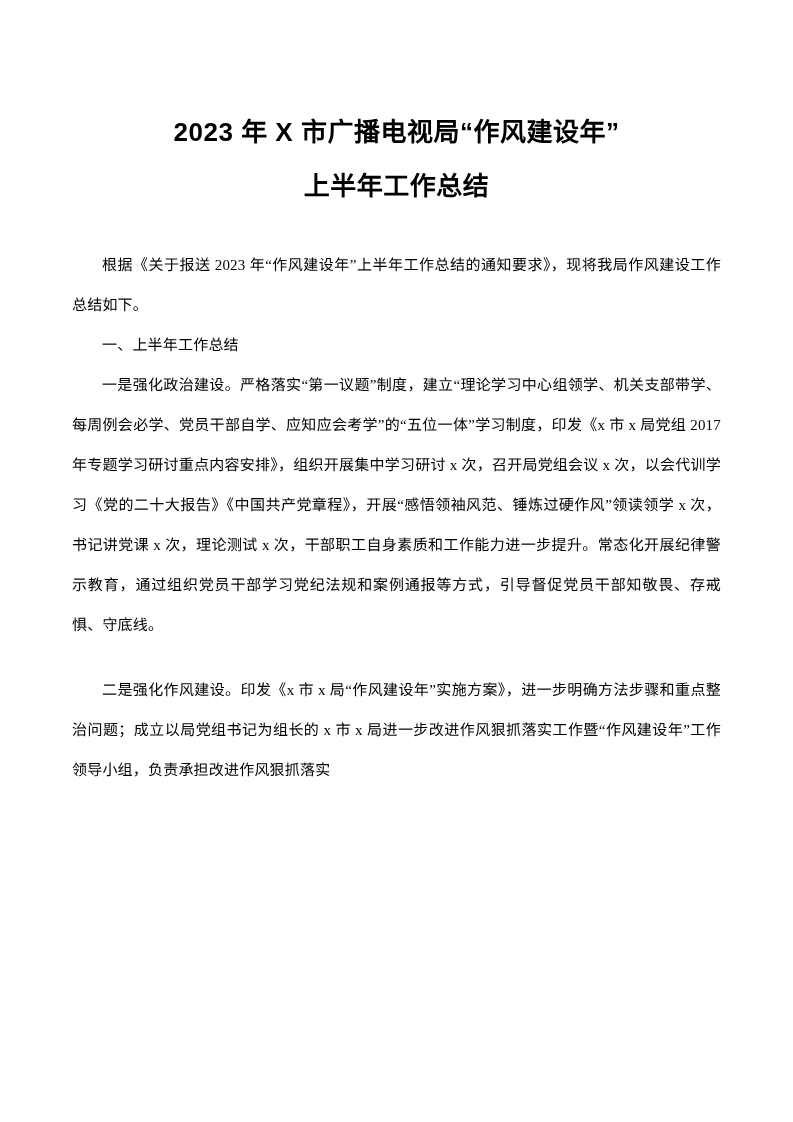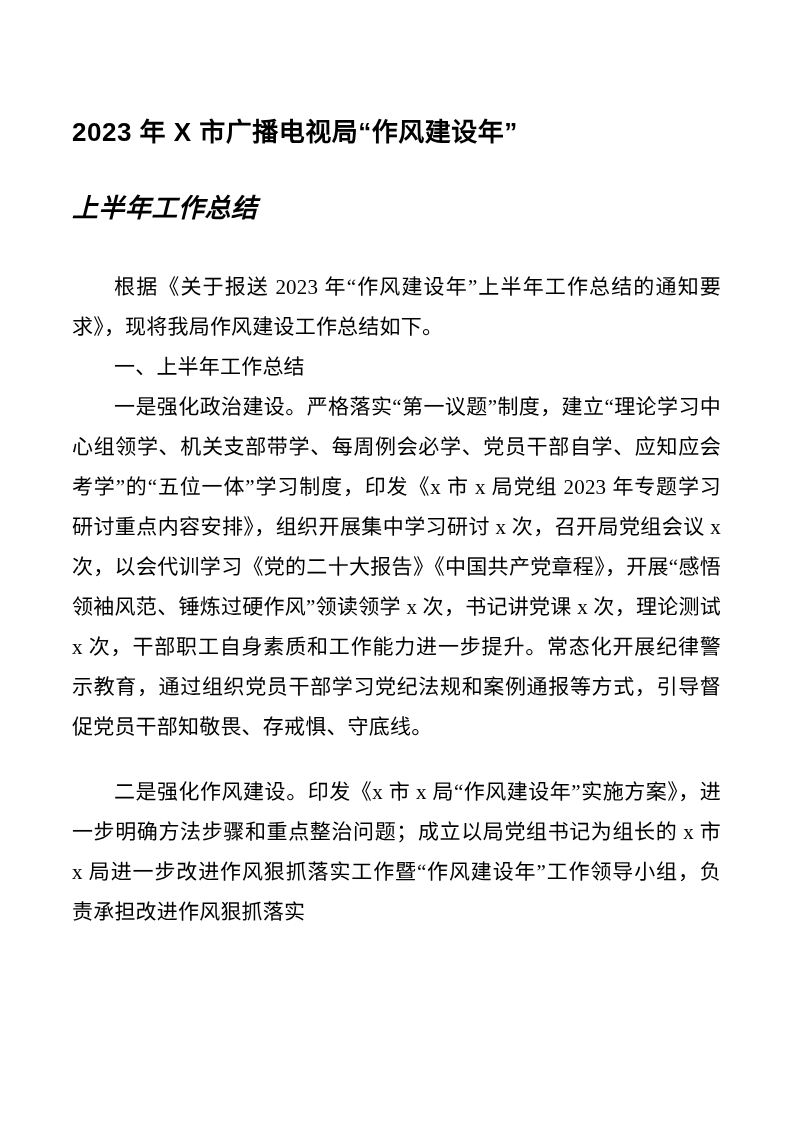--- a/index.html
+++ b/index.html
@@ -20,37 +20,36 @@
     height: 1122px;
     box-sizing: border-box;
     padding: 112px 72px 60px 72px;
     background: #ffffff;
   }
   .doc-title {
     font-family: "Liberation Sans", "DejaVu Sans", sans-serif;
     font-weight: bold;
     font-size: 26px;
     line-height: 1.55;
-    text-align: left;
+    text-align: center;
     letter-spacing: 0.5px;
     margin: 0;
   }
   .title-line {
     display: block;
     white-space: nowrap;
   }
   .title-line.second {
-    margin-top: 36px;
-    font-style: italic;
+    margin-top: 14px;
   }
   .body-block {
     margin-top: 38px;
   }
   p.para {
-    font-size: 21px;
+    font-size: 15px;
     line-height: 40px;
     margin: 0;
     text-indent: 2em;
     text-align: justify;
     text-justify: inter-ideograph;
     letter-spacing: 0.2px;
   }
   p.para.gap {
     margin-top: 25px;
   }
@@ -64,17 +63,17 @@
 <div class="page">
 
   <h1 class="doc-title">
     <span class="title-line">2023 年 X 市广播电视局“作风建设年”</span>
     <span class="title-line second">上半年工作总结</span>
   </h1>
 
   <div class="body-block">
     <p class="para">根据《关于报送 2023 年“作风建设年”上半年工作总结的通知要求》，现将我局作风建设工作总结如下。</p>
     <p class="para nowrap-heading">一、上半年工作总结</p>
-    <p class="para">一是强化政治建设。严格落实“第一议题”制度，建立“理论学习中心组领学、机关支部带学、每周例会必学、党员干部自学、应知应会考学”的“五位一体”学习制度，印发《x 市 x 局党组 2023 年专题学习研讨重点内容安排》，组织开展集中学习研讨 x 次，召开局党组会议 x 次，以会代训学习《党的二十大报告》《中国共产党章程》，开展“感悟领袖风范、锤炼过硬作风”领读领学 x 次，书记讲党课 x 次，理论测试 x 次，干部职工自身素质和工作能力进一步提升。常态化开展纪律警示教育，通过组织党员干部学习党纪法规和案例通报等方式，引导督促党员干部知敬畏、存戒惧、守底线。</p>
+    <p class="para">一是强化政治建设。严格落实“第一议题”制度，建立“理论学习中心组领学、机关支部带学、每周例会必学、党员干部自学、应知应会考学”的“五位一体”学习制度，印发《x 市 x 局党组 2017 年专题学习研讨重点内容安排》，组织开展集中学习研讨 x 次，召开局党组会议 x 次，以会代训学习《党的二十大报告》《中国共产党章程》，开展“感悟领袖风范、锤炼过硬作风”领读领学 x 次，书记讲党课 x 次，理论测试 x 次，干部职工自身素质和工作能力进一步提升。常态化开展纪律警示教育，通过组织党员干部学习党纪法规和案例通报等方式，引导督促党员干部知敬畏、存戒惧、守底线。</p>
     <p class="para gap">二是强化作风建设。印发《x 市 x 局“作风建设年”实施方案》，进一步明确方法步骤和重点整治问题；成立以局党组书记为组长的 x 市 x 局进一步改进作风狠抓落实工作暨“作风建设年”工作领导小组，负责承担改进作风狠抓落实</p>
   </div>
 
 </div>
 
 </body></html>

